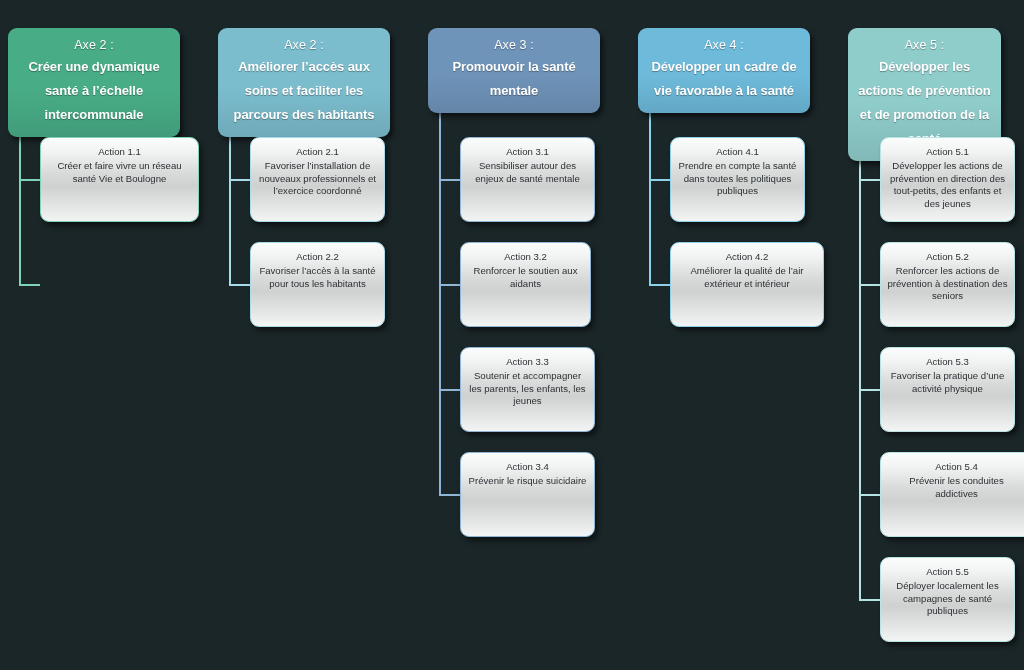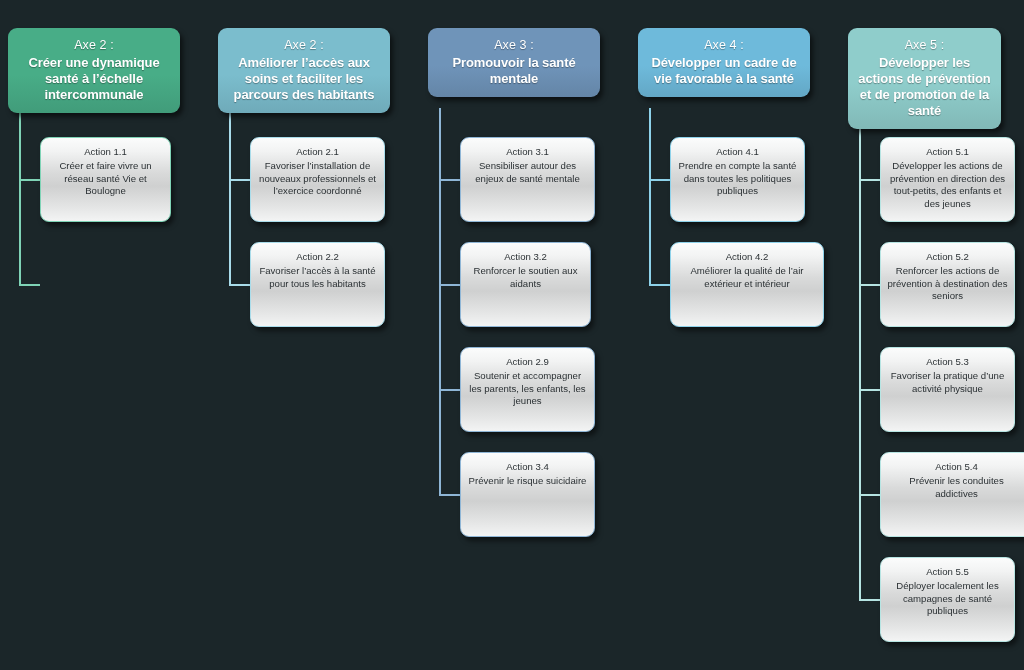--- a/index.html
+++ b/index.html
@@ -51,21 +51,21 @@
     font-size: 12.5px;
     font-weight: normal;
     line-height: 17px;
     margin-bottom: 1px;
     letter-spacing: .1px;
   }
   .axis-box .axis-title {
     display: block;
     font-size: 13px;
     font-weight: bold;
-    line-height: 16px;
+    line-height: 24px;
     letter-spacing: -.1px;
   }
 
   
   .action-box {
     position: absolute;
     box-sizing: border-box;
     width: 135px;
     border-radius: 9px;
     border: 1.6px solid #7fd3b6;
@@ -112,21 +112,21 @@
 
 <div id="canvas">
     <div class="column" style="left: 0px;">
       <div class="v-line" style="left: 19px; top: 108px; height: 176px; background: rgb(127, 211, 182);"></div>
       <div class="h-line" style="left: 19px; top: 179px; width: 21px; background: rgb(127, 211, 182);"></div>
       <div class="h-line" style="left: 19px; top: 284px; width: 21px; background: rgb(127, 211, 182);"></div>
       <div class="axis-box" style="background: linear-gradient(rgb(72, 173, 135) 0%, rgb(72, 173, 135) 55%, rgb(65, 156, 122) 100%); left: 8px; top: 28px; width: 172px;">
         <span class="axis-num">Axe 2 :</span>
         <span class="axis-title">Créer une dynamique santé à l’échelle intercommunale</span>
       </div>
-      <div class="action-box" style="left: 40px; top: 137px; width: 131px; min-height: 85px; border-color: rgb(127, 211, 182);">
+      <div class="action-box" style="left: 40px; top: 137px; width: 159px; min-height: 85px; border-color: rgb(127, 211, 182);">
         <span class="action-num">Action 1.1</span>
         <span class="action-desc">Créer et faire vivre un réseau santé Vie et Boulogne</span>
       </div>
     </div>
     <div class="column" style="left: 210px;">
       <div class="v-line" style="left: 19px; top: 108px; height: 176px; background: rgb(169, 220, 234);"></div>
       <div class="h-line" style="left: 19px; top: 179px; width: 21px; background: rgb(169, 220, 234);"></div>
       <div class="h-line" style="left: 19px; top: 284px; width: 21px; background: rgb(169, 220, 234);"></div>
       <div class="axis-box" style="background: linear-gradient(rgb(123, 189, 205) 0%, rgb(123, 189, 205) 55%, rgb(111, 170, 185) 100%); left: 8px; top: 28px; width: 172px;">
         <span class="axis-num">Axe 2 :</span>
@@ -153,21 +153,21 @@
       </div>
       <div class="action-box" style="left: 40px; top: 137px; width: 135px; min-height: 85px; border-color: rgb(143, 182, 214);">
         <span class="action-num">Action 3.1</span>
         <span class="action-desc">Sensibiliser autour des enjeux de santé mentale</span>
       </div>
       <div class="action-box" style="left: 40px; top: 242px; width: 131px; min-height: 85px; border-color: rgb(143, 182, 214);">
         <span class="action-num">Action 3.2</span>
         <span class="action-desc">Renforcer le soutien aux aidants</span>
       </div>
       <div class="action-box" style="left: 40px; top: 347px; width: 135px; min-height: 85px; border-color: rgb(143, 182, 214);">
-        <span class="action-num">Action 2.9</span>
+        <span class="action-num">Action 3.3</span>
         <span class="action-desc">Soutenir et accompagner les parents, les enfants, les jeunes</span>
       </div>
       <div class="action-box" style="left: 40px; top: 452px; width: 135px; min-height: 85px; border-color: rgb(143, 182, 214);">
         <span class="action-num">Action 3.4</span>
         <span class="action-desc">Prévenir le risque suicidaire</span>
       </div>
     </div>
     <div class="column" style="left: 630px;">
       <div class="v-line" style="left: 19px; top: 108px; height: 176px; background: rgb(142, 210, 234);"></div>
       <div class="h-line" style="left: 19px; top: 179px; width: 21px; background: rgb(142, 210, 234);"></div>

